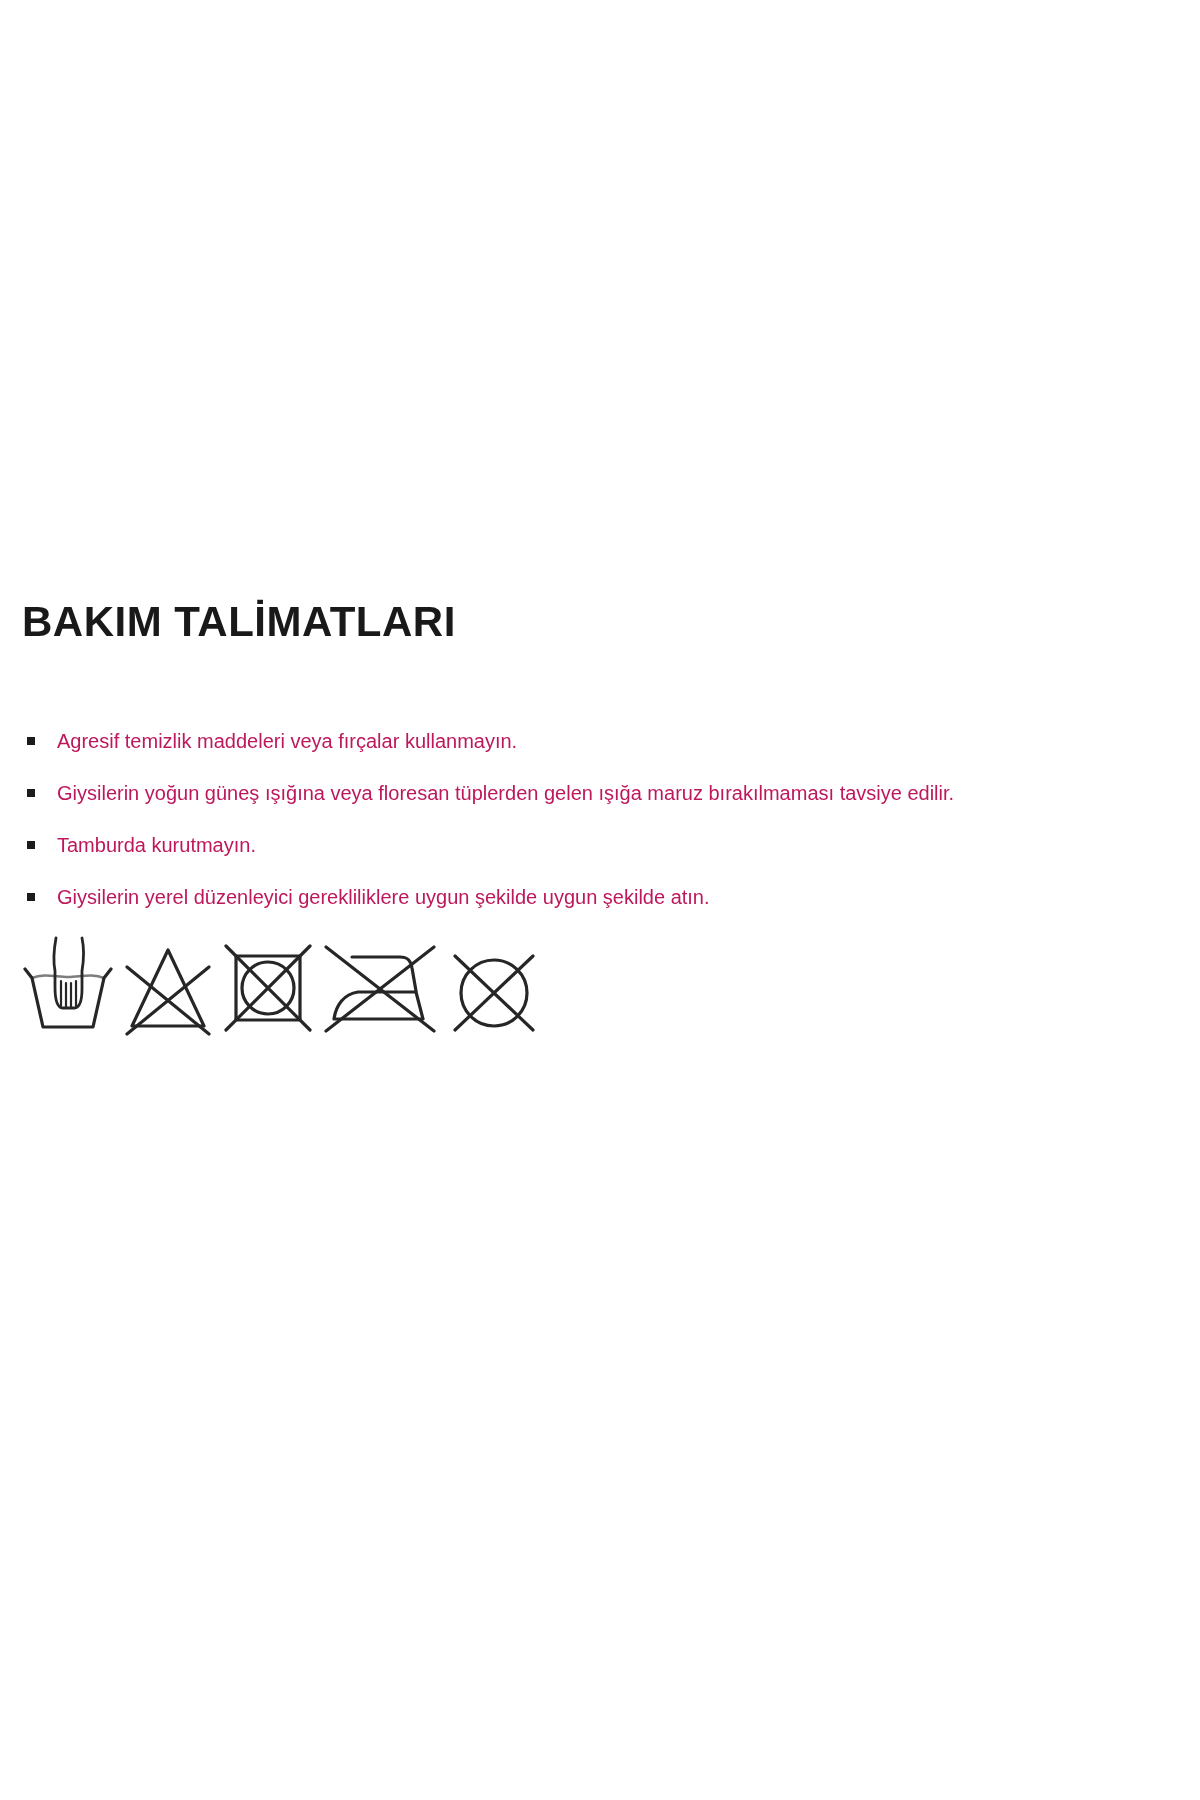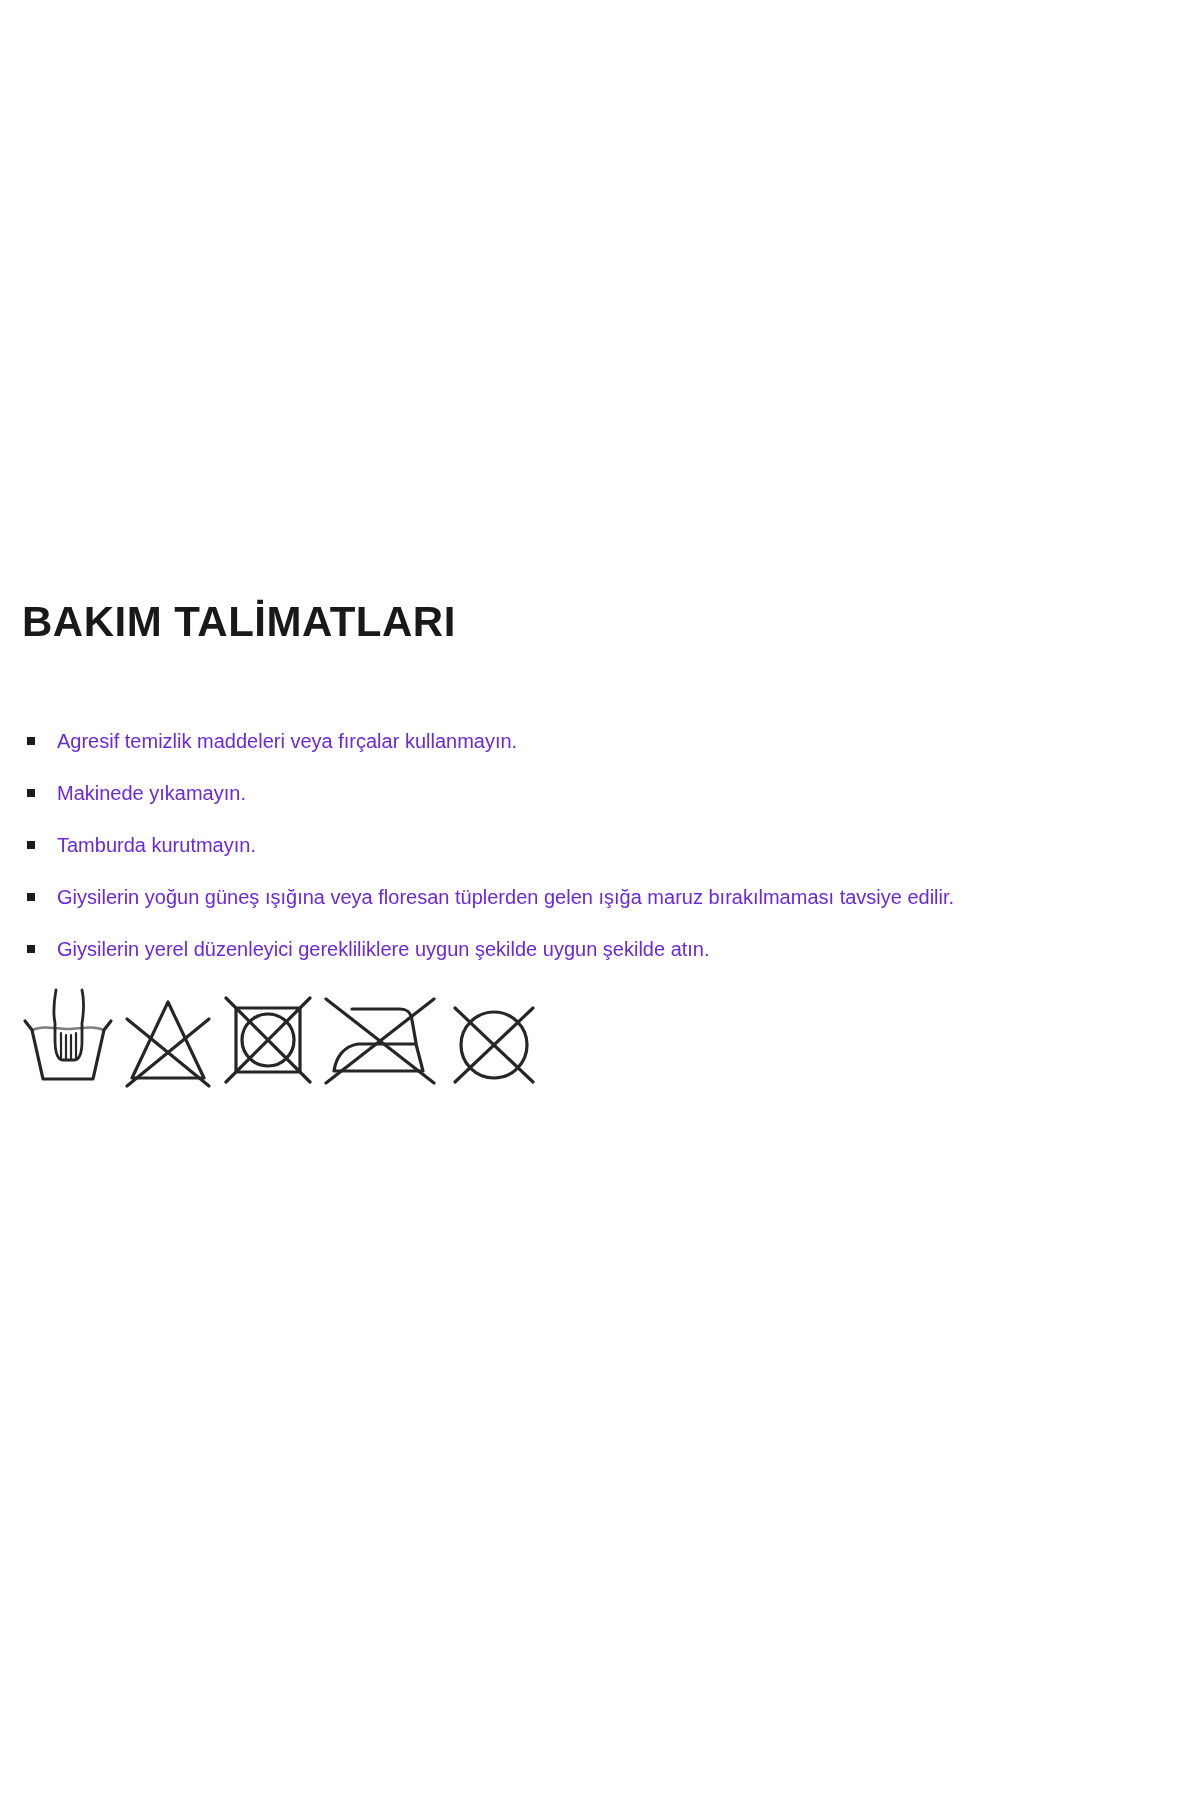--- a/index.html
+++ b/index.html
@@ -31,21 +31,21 @@
     list-style: none;
     margin: 85px 0 0 0;
     padding: 0;
   }
   ul.care-list li {
     position: relative;
     padding-left: 35px;
     margin: 0 0 28px 0;
     font-size: 20px;
     line-height: 24px;
-    color: #6d28d9;
+    color: #be185d;
     white-space: nowrap;
   }
   ul.care-list li::before {
     content: "";
     position: absolute;
     left: 5px;
     top: 8px;
     width: 8px;
     height: 8px;
     background: #1c1c1c;
@@ -66,23 +66,22 @@
 </head>
 <body>
 
 <div class="page">
   <div class="content">
 
     <h1 class="page-title">BAKIM TALİMATLARI</h1>
 
     <ul class="care-list">
       <li>Agresif temizlik maddeleri veya fırçalar kullanmayın.</li>
-      <li>Makinede yıkamayın.</li>
+      <li>Giysilerin yoğun güneş ışığına veya floresan tüplerden gelen ışığa maruz bırakılmaması tavsiye edilir.</li>
       <li>Tamburda kurutmayın.</li>
-      <li>Giysilerin yoğun güneş ışığına veya floresan tüplerden gelen ışığa maruz bırakılmaması tavsiye edilir.</li>
       <li>Giysilerin yerel düzenleyici gerekliliklere uygun şekilde uygun şekilde atın.</li>
     </ul>
 
     <div class="symbols-row">
 
       <svg width="92" height="100" viewBox="0 0 92 100">
         <path class="sym-water" d="M10 41 C22 36 34 40 46 40 C58 40 70 36 82 41"></path>
         <path class="sym" d="M3 32 L10 41 L21 90 L71 90 L82 41 L89 32"></path>
         <path class="sym" style="stroke-width:2.8" d="M34 1 C32 12 31 24 33 34 L33 50 C33 63 35 70 40 71 L53 71 C58 70 60 63 60 52 L60 34 C62 22 62 10 60 1"></path>
         <path class="sym" style="stroke-width:2.2" d="M39 44 L39 69 M44 46 L44 71 M49 46 L49 71 M54 44 L54 69"></path>

